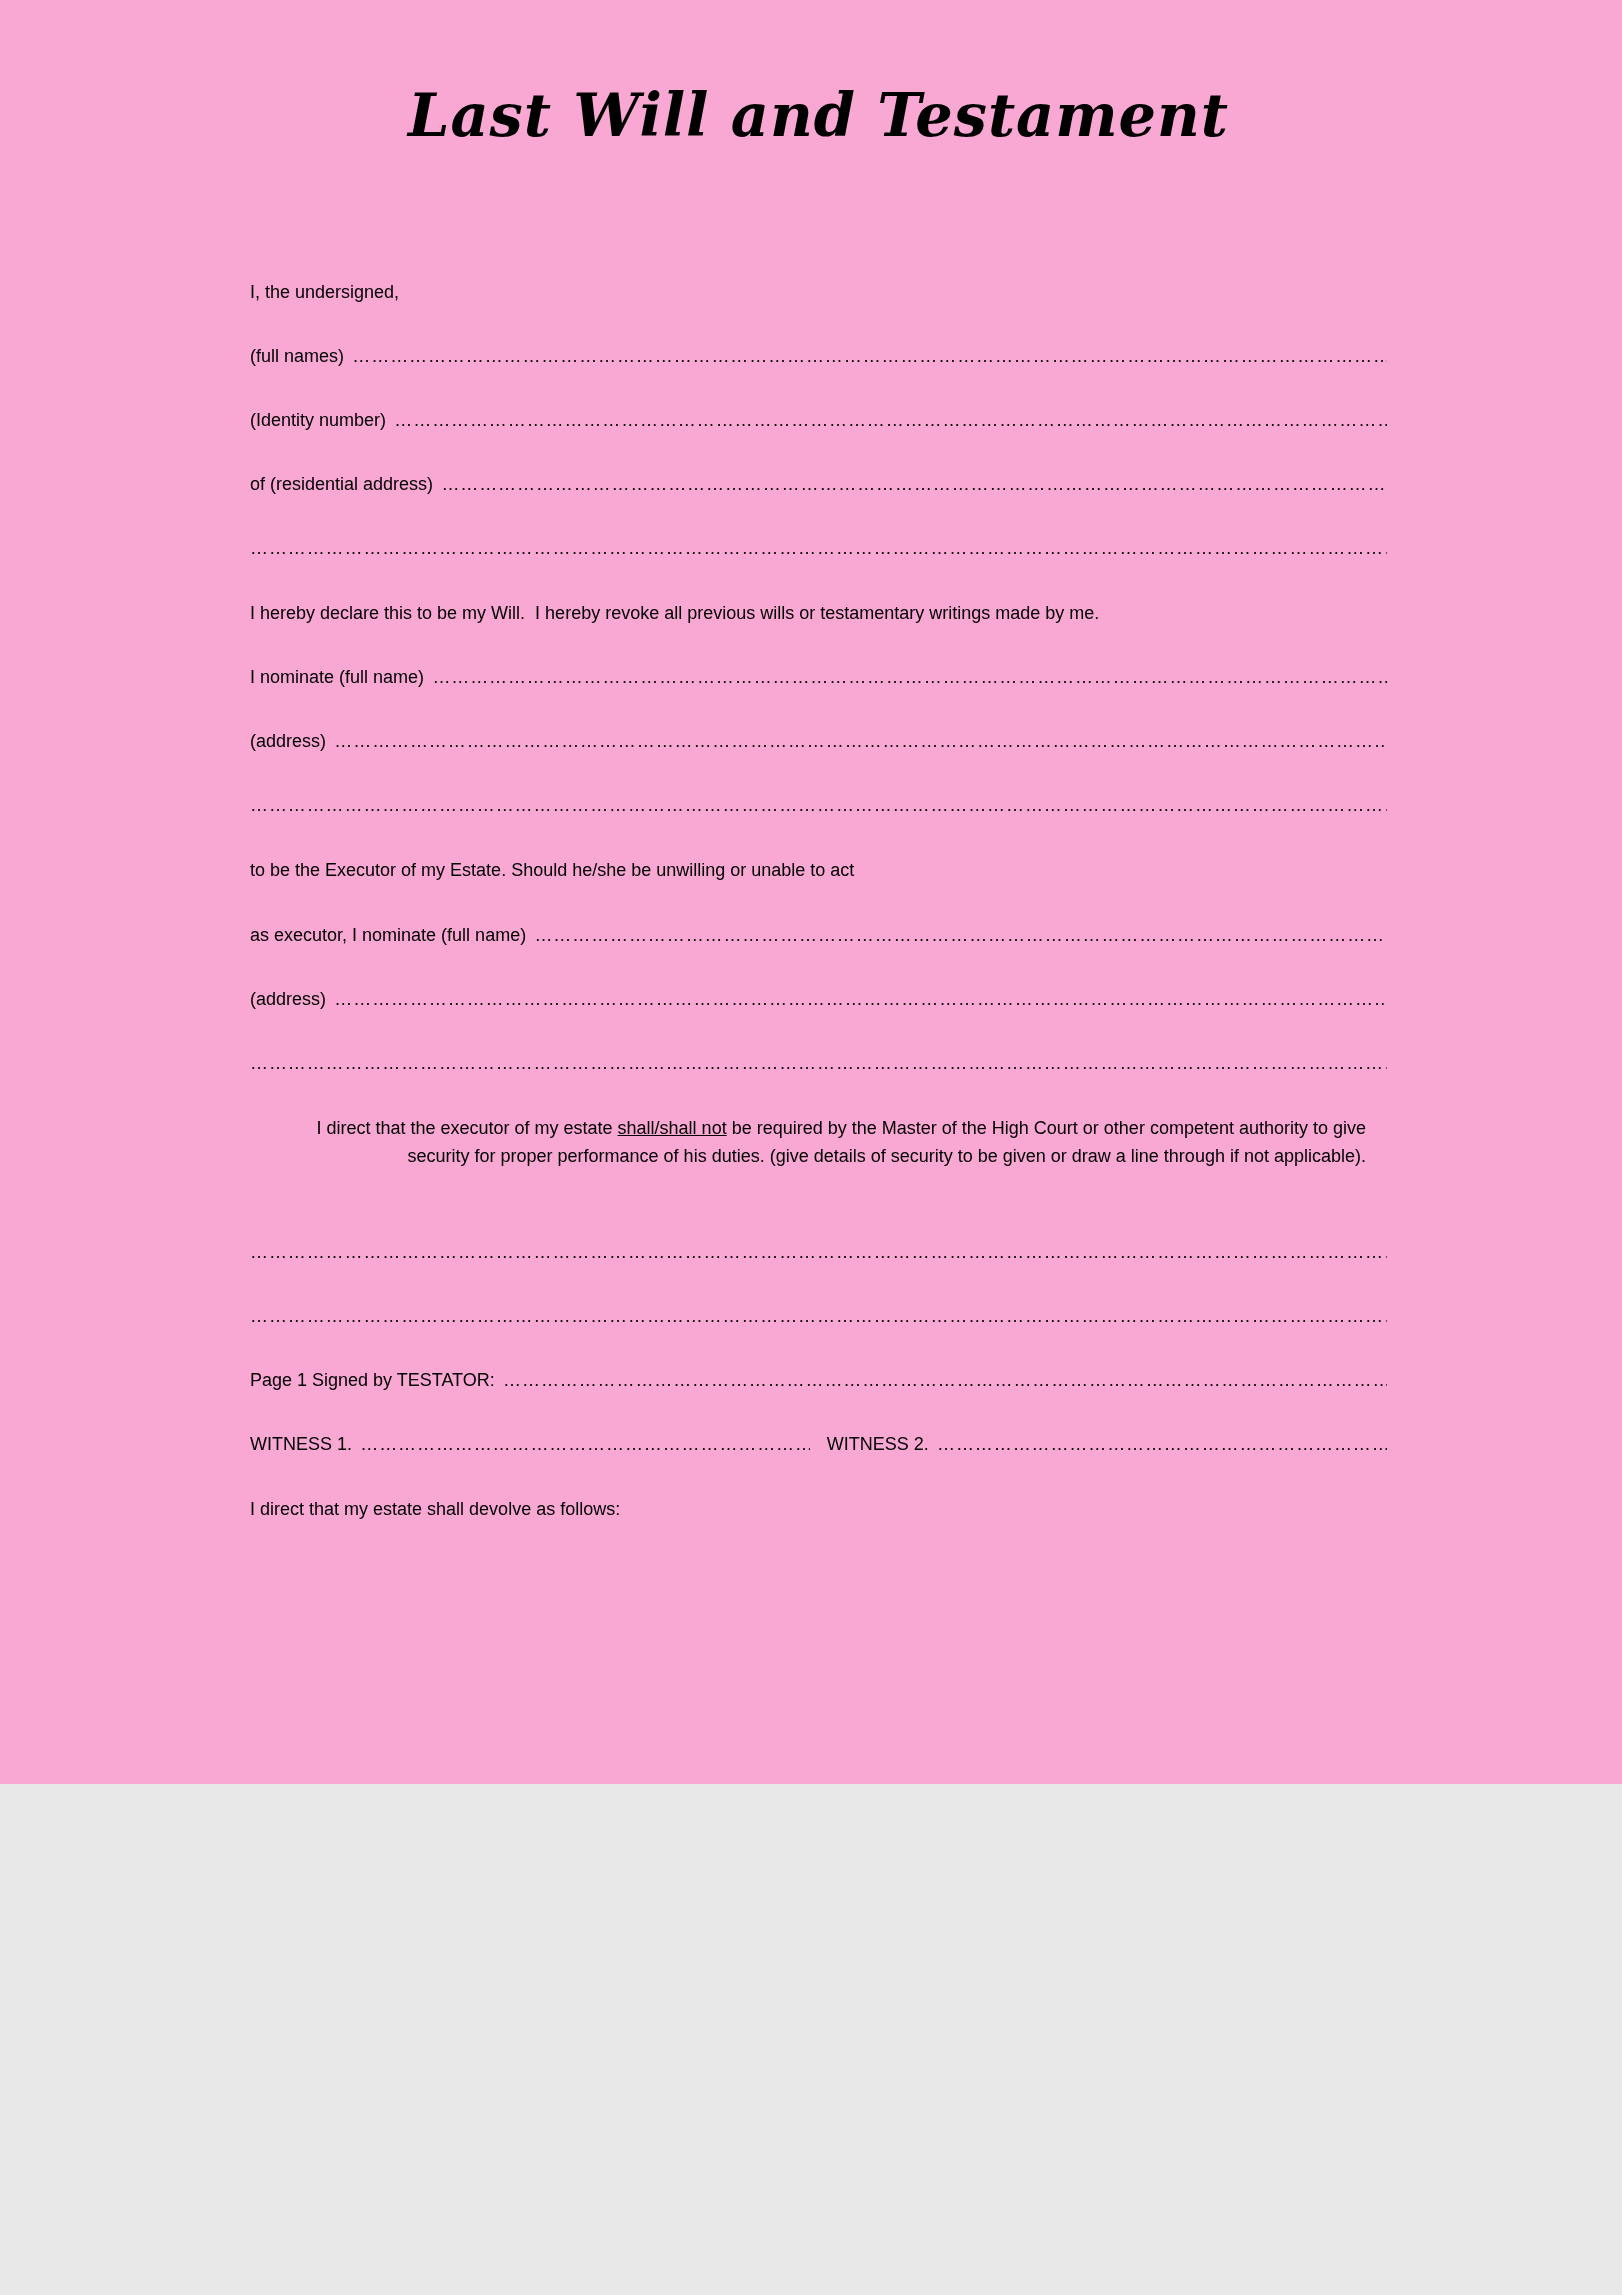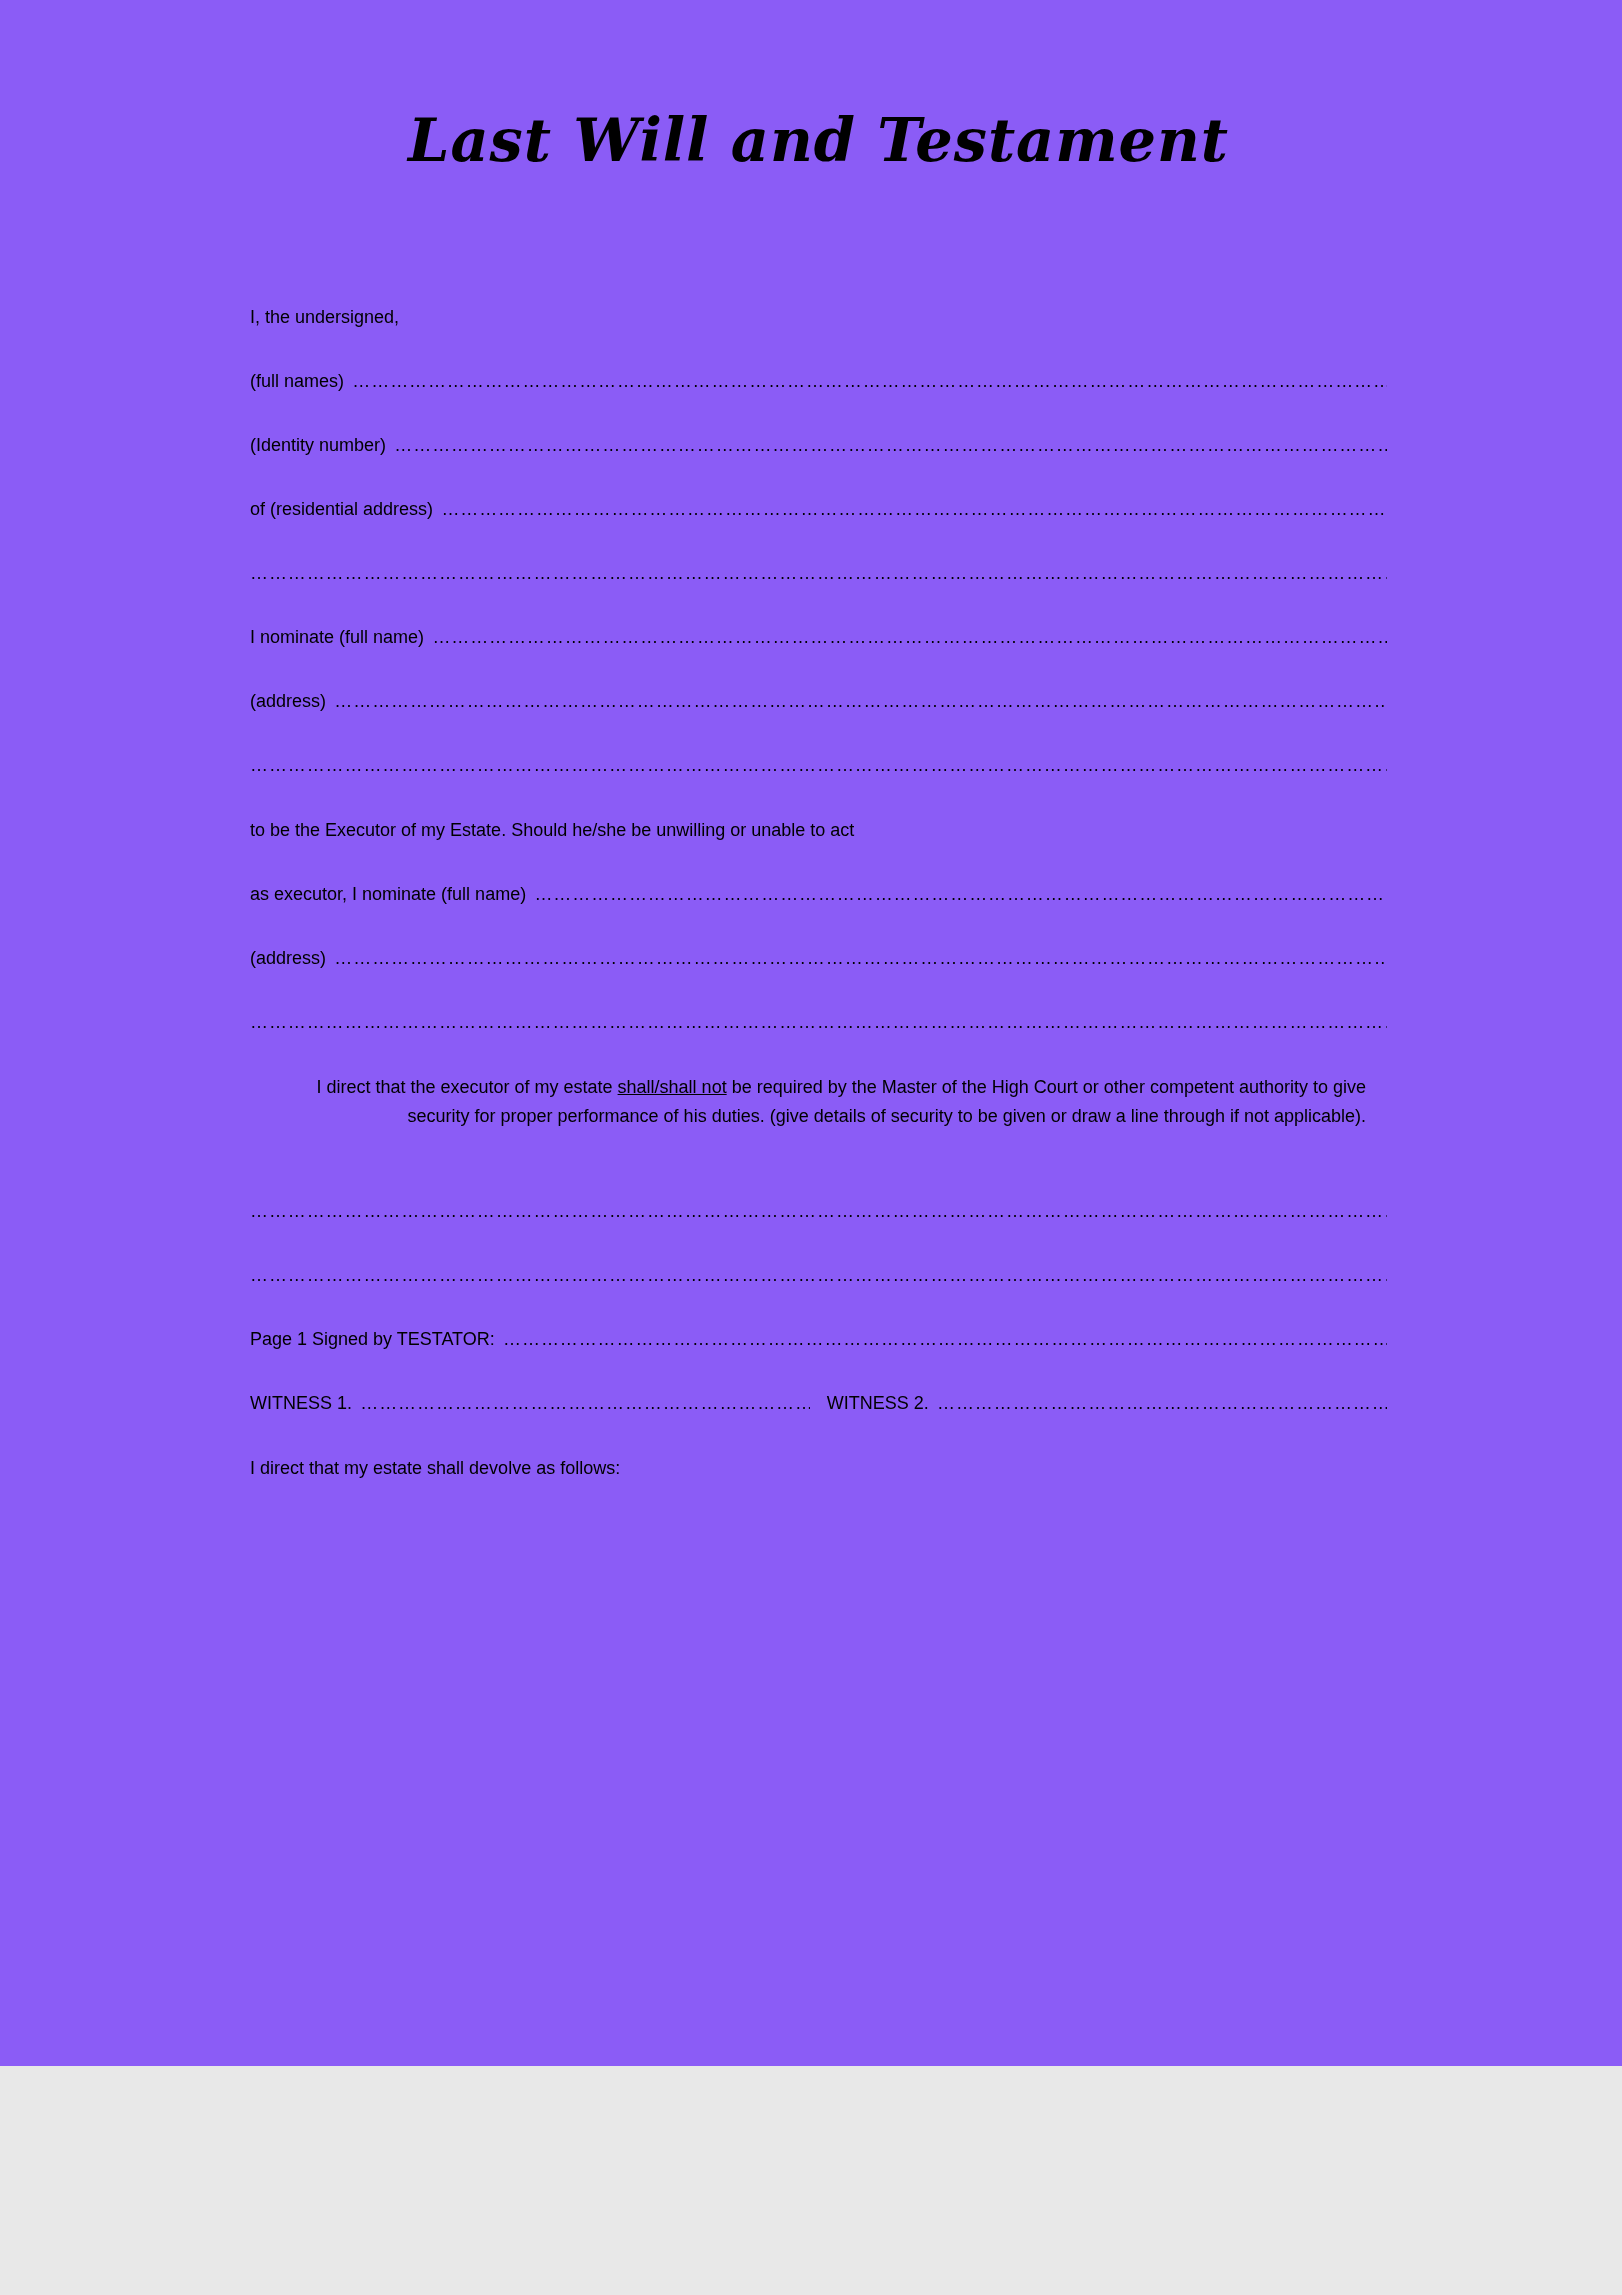--- a/index.html
+++ b/index.html
@@ -2,24 +2,24 @@
 <html style="font-size:14.7px"><head>
 <meta charset="utf-8">
 <style>
   * { margin: 0; padding: 0; box-sizing: border-box; }
   html, body { background: #e8e8e8; }
   body { font-family: "Liberation Sans", sans-serif; color: #000; }
 
   .page {
     position: relative;
     width: 1623px;
-    height: 2066px;
+    height: 1784px;
     margin: 0 auto;
-    background: #8b5cf6;
-    padding: 106px 236px 0 250px;
+    background: #f9a8d4;
+    padding: 81px 236px 0 250px;
     overflow: hidden;
   }
 
   .title {
     font-family: "DejaVu Serif", serif;
     font-style: italic;
     font-weight: 600;
     font-size: 59px;
     letter-spacing: 0.9px;
     text-align: center;
@@ -87,20 +87,21 @@
 
   <div class="field">
     <span class="label">of (residential address)</span>
     <span class="dots">………………………………………………………………………………………………………………………………………………………………………………………………………………………………………………………………………………………………………………………………………………………………………………………………………………………………………………………………………………………………………………………………………………………………………………………………………………………………………………………………………………………………………………………………………………………………………………………………………………………………………………………………………………</span>
   </div>
 
   <div class="field">
     <span class="dots">………………………………………………………………………………………………………………………………………………………………………………………………………………………………………………………………………………………………………………………………………………………………………………………………………………………………………………………………………………………………………………………………………………………………………………………………………………………………………………………………………………………………………………………………………………………………………………………………………………………………………………………………………………</span>
   </div>
 
+  <p class="para w-declare">I hereby declare this to be my Will.  I hereby revoke all previous wills or testamentary writings made by me.</p>
 
   <div class="field">
     <span class="label">I nominate (full name)</span>
     <span class="dots">………………………………………………………………………………………………………………………………………………………………………………………………………………………………………………………………………………………………………………………………………………………………………………………………………………………………………………………………………………………………………………………………………………………………………………………………………………………………………………………………………………………………………………………………………………………………………………………………………………………………………………………………………………</span>
   </div>
 
   <div class="field">
     <span class="label">(address)</span>
     <span class="dots">………………………………………………………………………………………………………………………………………………………………………………………………………………………………………………………………………………………………………………………………………………………………………………………………………………………………………………………………………………………………………………………………………………………………………………………………………………………………………………………………………………………………………………………………………………………………………………………………………………………………………………………………………………</span>
   </div>

